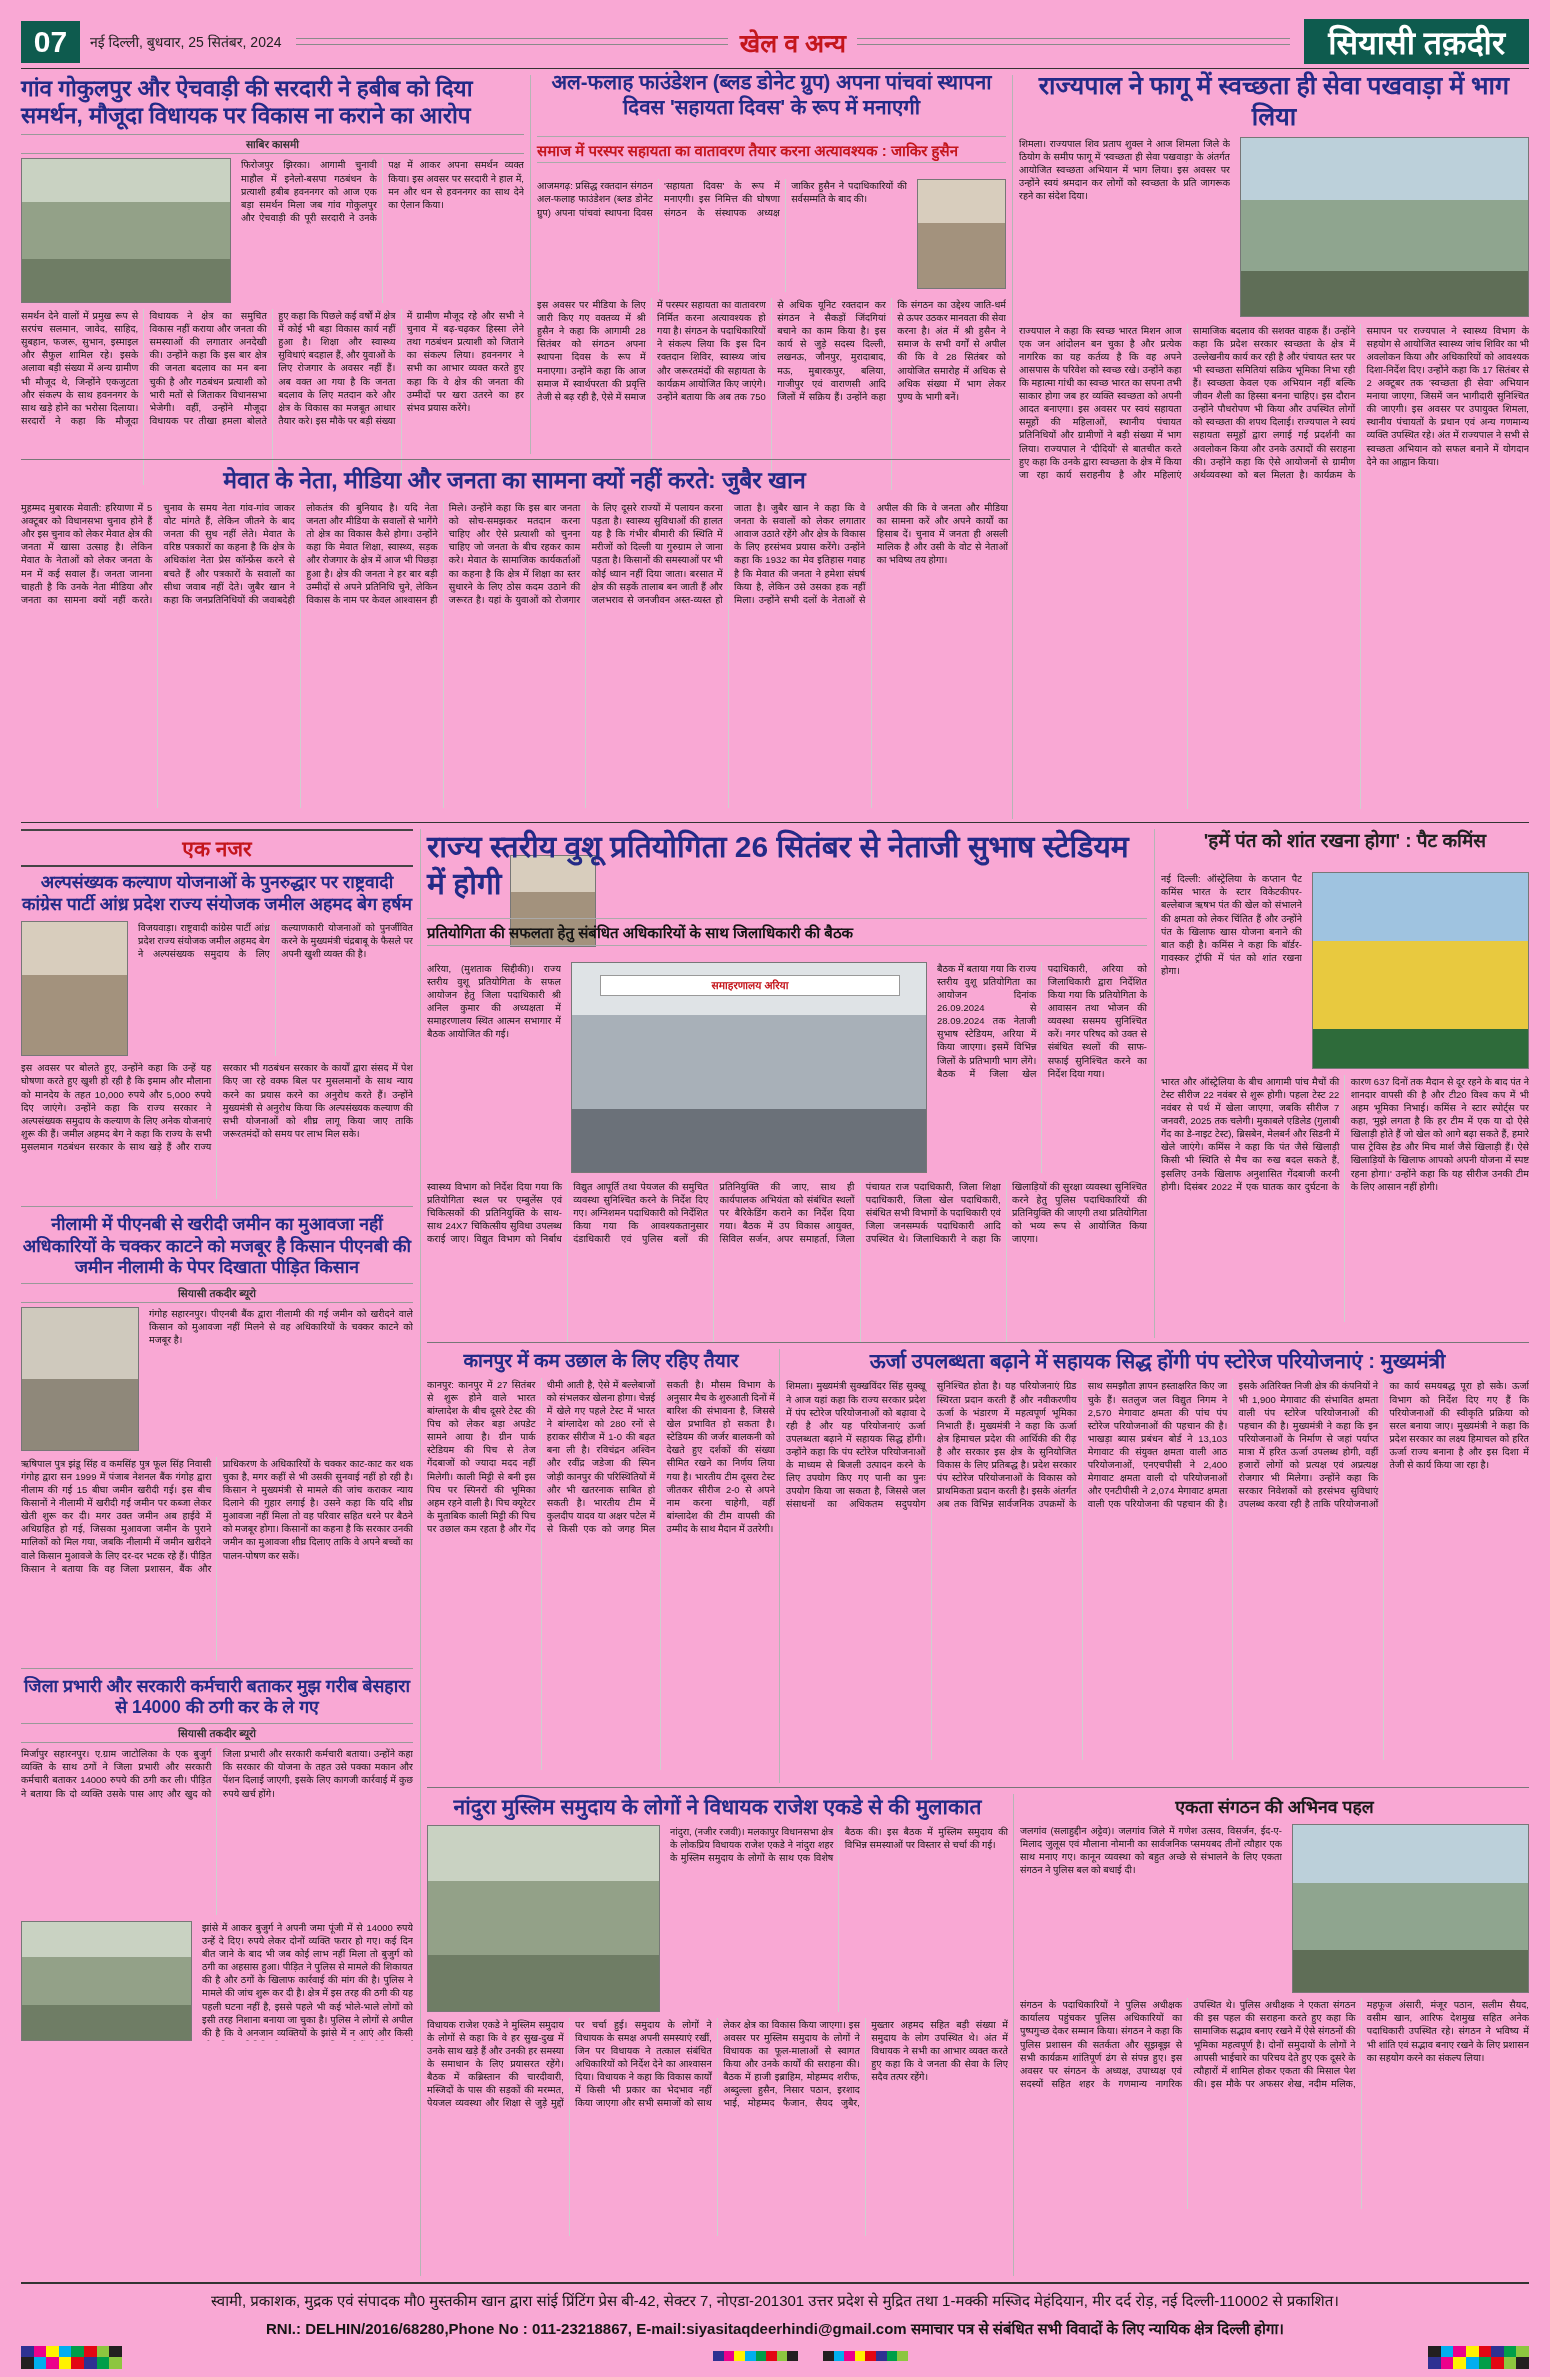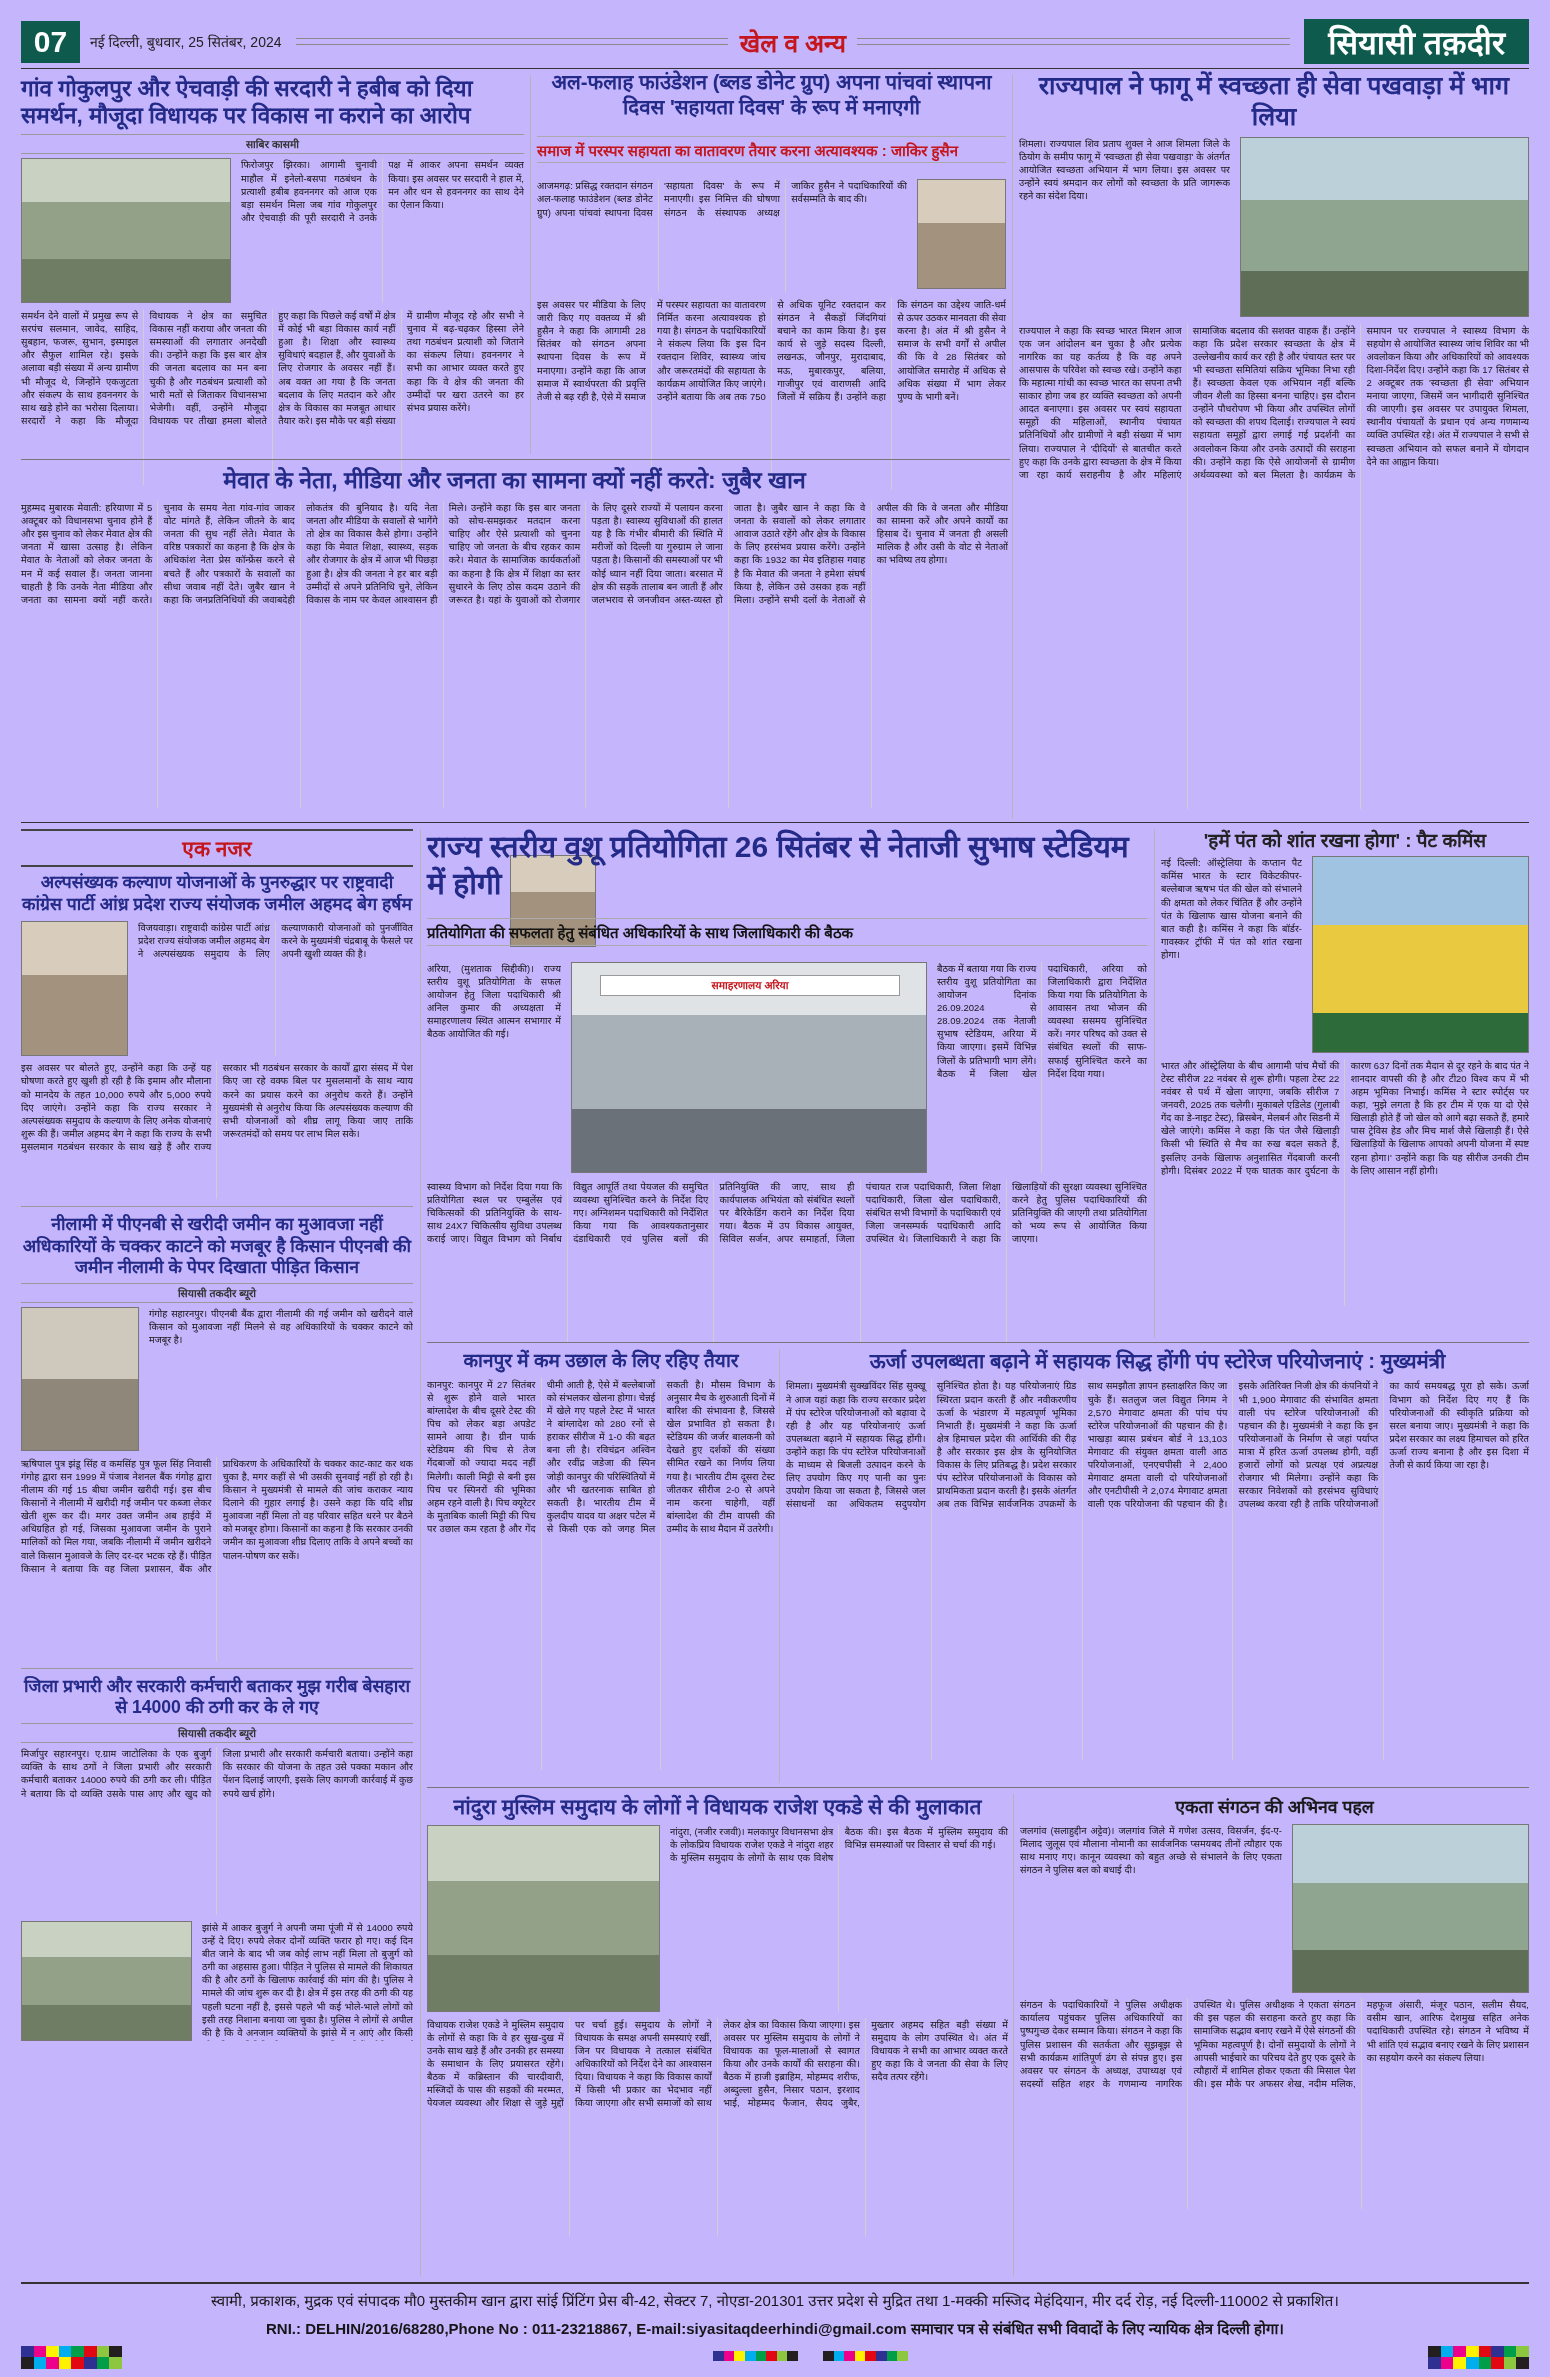--- a/index.html
+++ b/index.html
@@ -1,16 +1,16 @@
 <!DOCTYPE html>
 <html style="font-size:11.3px"><head>
 <meta charset="utf-8">
 <style>
   html,body{margin:0;padding:0;background:#d9d9d9;}
-  .page{position:relative;width:1550px;height:2377px;margin:0 auto;background:#c4b5fd;
+  .page{position:relative;width:1550px;height:2377px;margin:0 auto;background:#f9a8d4;
         font-family:"Liberation Sans","DejaVu Sans",sans-serif;color:#141414;overflow:hidden;}
   .abs{position:absolute;}
   .hl{font-weight:700;color:#232a87;line-height:1.22;margin:0;}
   .hl-dark{font-weight:700;color:#222;line-height:1.22;margin:0;}
   .red{color:#c4161c;}
   .body{font-size:9.5px;line-height:1.38;text-align:justify;color:#181818;overflow:hidden;}
   .cols2{column-count:2;column-gap:11.3px;column-rule:0.7px solid #cfcfcf;}
   .cols3{column-count:3;column-gap:11.3px;column-rule:0.7px solid #cfcfcf;}
   .cols4{column-count:4;column-gap:11.3px;column-rule:0.7px solid #cfcfcf;}
   .cols5{column-count:5;column-gap:11.3px;column-rule:0.7px solid #cfcfcf;}
@@ -153,21 +153,21 @@
         <div class="banner">समाहरणालय अरिया</div>
       </div>
       <div class="body cols2" style="flex:1;height:211px;">बैठक में बताया गया कि राज्य स्तरीय वुशू प्रतियोगिता का आयोजन दिनांक 26.09.2024 से 28.09.2024 तक नेताजी सुभाष स्टेडियम, अरिया में किया जाएगा। इसमें विभिन्न जिलों के प्रतिभागी भाग लेंगे। बैठक में जिला खेल पदाधिकारी, अरिया को जिलाधिकारी द्वारा निर्देशित किया गया कि प्रतियोगिता के आवासन तथा भोजन की व्यवस्था ससमय सुनिश्चित करें। नगर परिषद को उक्त से संबंधित स्थलों की साफ-सफाई सुनिश्चित करने का निर्देश दिया गया।</div>
     </div>
     <div class="body cols5" style="height:162px;margin-top:7px;">स्वास्थ्य विभाग को निर्देश दिया गया कि प्रतियोगिता स्थल पर एम्बुलेंस एवं चिकित्सकों की प्रतिनियुक्ति के साथ-साथ 24X7 चिकित्सीय सुविधा उपलब्ध कराई जाए। विद्युत विभाग को निर्बाध विद्युत आपूर्ति तथा पेयजल की समुचित व्यवस्था सुनिश्चित करने के निर्देश दिए गए। अग्निशमन पदाधिकारी को निर्देशित किया गया कि आवश्यकतानुसार दंडाधिकारी एवं पुलिस बलों की प्रतिनियुक्ति की जाए, साथ ही कार्यपालक अभियंता को संबंधित स्थलों पर बैरिकेडिंग कराने का निर्देश दिया गया। बैठक में उप विकास आयुक्त, सिविल सर्जन, अपर समाहर्ता, जिला पंचायत राज पदाधिकारी, जिला शिक्षा पदाधिकारी, जिला खेल पदाधिकारी, संबंधित सभी विभागों के पदाधिकारी एवं जिला जनसम्पर्क पदाधिकारी आदि उपस्थित थे। जिलाधिकारी ने कहा कि खिलाड़ियों की सुरक्षा व्यवस्था सुनिश्चित करने हेतु पुलिस पदाधिकारियों की प्रतिनियुक्ति की जाएगी तथा प्रतियोगिता को भव्य रूप से आयोजित किया जाएगा।</div>
   </section>
   <div class="rule-v abs" style="left:1154px;top:829px;height:509px;"></div>
 
   <section class="abs" style="left:1161px;top:829px;width:368px;height:509px;">
     <h2 class="hl-dark" style="font-size:19px;text-align:center;">'हमें पंत को शांत रखना होगा' : पैट कमिंस</h2>
-    <div class="row" style="margin-top:4px;">
+    <div class="row" style="margin-top:20px;">
       <div class="body" style="width:141px;height:197px;">नई दिल्ली: ऑस्ट्रेलिया के कप्तान पैट कमिंस भारत के स्टार विकेटकीपर-बल्लेबाज ऋषभ पंत की खेल को संभालने की क्षमता को लेकर चिंतित हैं और उन्होंने पंत के खिलाफ खास योजना बनाने की बात कही है। कमिंस ने कहा कि बॉर्डर-गावस्कर ट्रॉफी में पंत को शांत रखना होगा।</div>
       <div class="photo ph-cricket" style="flex:1;height:197px;"></div>
     </div>
     <div class="body cols2" style="height:247px;margin-top:5.6px;">भारत और ऑस्ट्रेलिया के बीच आगामी पांच मैचों की टेस्ट सीरीज 22 नवंबर से शुरू होगी। पहला टेस्ट 22 नवंबर से पर्थ में खेला जाएगा, जबकि सीरीज 7 जनवरी, 2025 तक चलेगी। मुकाबले एडिलेड (गुलाबी गेंद का डे-नाइट टेस्ट), ब्रिसबेन, मेलबर्न और सिडनी में खेले जाएंगे। कमिंस ने कहा कि पंत जैसे खिलाड़ी किसी भी स्थिति से मैच का रुख बदल सकते हैं, इसलिए उनके खिलाफ अनुशासित गेंदबाजी करनी होगी। दिसंबर 2022 में एक घातक कार दुर्घटना के कारण 637 दिनों तक मैदान से दूर रहने के बाद पंत ने शानदार वापसी की है और टी20 विश्व कप में भी अहम भूमिका निभाई। कमिंस ने स्टार स्पोर्ट्स पर कहा, 'मुझे लगता है कि हर टीम में एक या दो ऐसे खिलाड़ी होते हैं जो खेल को आगे बढ़ा सकते हैं, हमारे पास ट्रेविस हेड और मिच मार्श जैसे खिलाड़ी हैं। ऐसे खिलाड़ियों के खिलाफ आपको अपनी योजना में स्पष्ट रहना होगा।' उन्होंने कहा कि यह सीरीज उनकी टीम के लिए आसान नहीं होगी।</div>
   </section>
 
   <div class="rule-h abs" style="left:427px;top:1342px;width:1102px;"></div>
   <section class="abs" style="left:427px;top:1349px;width:348px;height:434px;">
     <h2 class="hl" style="font-size:19px;text-align:center;">कानपुर में कम उछाल के लिए रहिए तैयार</h2>
     <div class="body cols3" style="height:392px;margin-top:5.6px;">कानपुर: कानपुर में 27 सितंबर से शुरू होने वाले भारत बांग्लादेश के बीच दूसरे टेस्ट की पिच को लेकर बड़ा अपडेट सामने आया है। ग्रीन पार्क स्टेडियम की पिच से तेज गेंदबाजों को ज्यादा मदद नहीं मिलेगी। काली मिट्टी से बनी इस पिच पर स्पिनरों की भूमिका अहम रहने वाली है। पिच क्यूरेटर के मुताबिक काली मिट्टी की पिच पर उछाल कम रहता है और गेंद धीमी आती है, ऐसे में बल्लेबाजों को संभलकर खेलना होगा। चेन्नई में खेले गए पहले टेस्ट में भारत ने बांग्लादेश को 280 रनों से हराकर सीरीज में 1-0 की बढ़त बना ली है। रविचंद्रन अश्विन और रवींद्र जडेजा की स्पिन जोड़ी कानपुर की परिस्थितियों में और भी खतरनाक साबित हो सकती है। भारतीय टीम में कुलदीप यादव या अक्षर पटेल में से किसी एक को जगह मिल सकती है। मौसम विभाग के अनुसार मैच के शुरुआती दिनों में बारिश की संभावना है, जिससे खेल प्रभावित हो सकता है। स्टेडियम की जर्जर बालकनी को देखते हुए दर्शकों की संख्या सीमित रखने का निर्णय लिया गया है। भारतीय टीम दूसरा टेस्ट जीतकर सीरीज 2-0 से अपने नाम करना चाहेगी, वहीं बांग्लादेश की टीम वापसी की उम्मीद के साथ मैदान में उतरेगी।</div>

